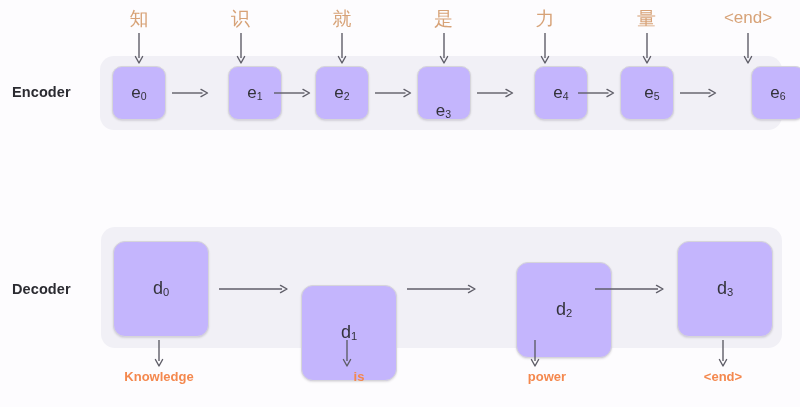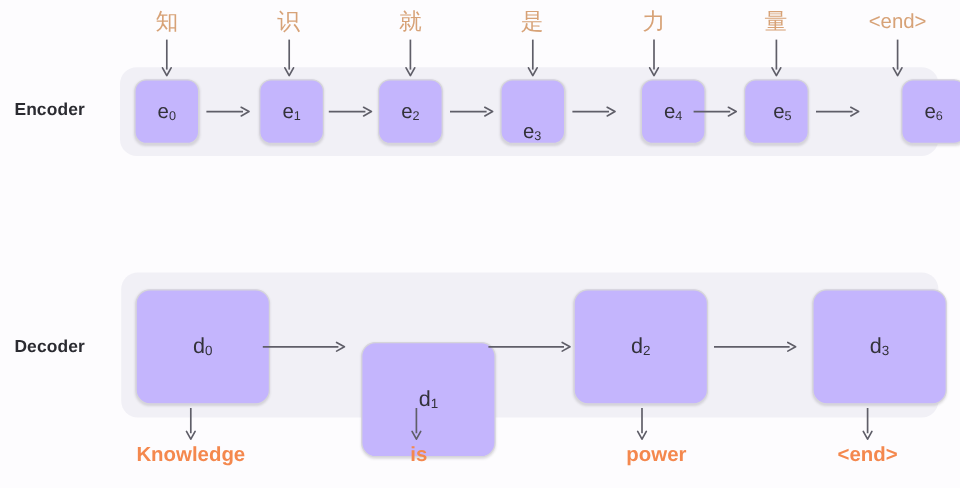--- a/index.html
+++ b/index.html
@@ -73,21 +73,21 @@
     vertical-align: -0.18em;
     letter-spacing: 0;
   }
   .enc-cell {
     top: 66px;
     width: 54px;
     height: 54px;
   }
   .dec-cell {
     top: 241px;
-    width: 112px;
+    width: 96px;
     height: 96px;
     border-radius: 12px;
   }
   .dec-cell .cell-label { font-size: 18px; }
 
   
   .in-token {
     position: absolute;
     top: 8px;
     width: 120px;
@@ -100,21 +100,21 @@
   }
   .in-token.latin { font-size: 17px; }
 
   
   .out-token {
     position: absolute;
     top: 369px;
     width: 200px;
     margin-left: -100px;
     text-align: center;
-    font-size: 17px;
+    font-size: 13px;
     font-weight: bold;
     color: #f4884e;
     line-height: 1.2;
     white-space: nowrap;
   }
 
   
   .arrow-svg {
     position: absolute;
     overflow: visible;
@@ -153,21 +153,21 @@
       </div>
       <svg class="arrow-svg" width="35.5" height="14" viewBox="0 0 35.5 14" style="left: 172px; top: 86px;">
         <line class="arrow-line" x1="0" y1="7" x2="30.5" y2="7"></line>
         <polyline class="arrow-head" points="29,3.4 35.5,7 29,10.6"></polyline>
       </svg>
       <div class="in-token" style="left: 240.5px;">识</div>
       <svg class="arrow-svg" width="14" height="30" viewBox="0 0 14 30" style="left: 233.5px; top: 33px;">
         <line class="arrow-line" x1="7" y1="0" x2="7" y2="25"></line>
         <polyline class="arrow-head" points="3.4,23.5 7,30 10.6,23.5"></polyline>
       </svg>
-      <div class="cell enc-cell" style="left: 216px;">
+      <div class="cell enc-cell" style="left: 228px;">
         <span class="cell-label">e<sub>1</sub></span>
       </div>
       <svg class="arrow-svg" width="35.5" height="14" viewBox="0 0 35.5 14" style="left: 273.5px; top: 86px;">
         <line class="arrow-line" x1="0" y1="7" x2="30.5" y2="7"></line>
         <polyline class="arrow-head" points="29,3.4 35.5,7 29,10.6"></polyline>
       </svg>
       <div class="in-token" style="left: 342px;">就</div>
       <svg class="arrow-svg" width="14" height="30" viewBox="0 0 14 30" style="left: 335px; top: 33px;">
         <line class="arrow-line" x1="7" y1="0" x2="7" y2="25"></line>
         <polyline class="arrow-head" points="3.4,23.5 7,30 10.6,23.5"></polyline>
@@ -246,22 +246,22 @@
         <span class="cell-label">d<sub>1</sub></span>
       </div>
       <svg class="arrow-svg" width="68" height="14" viewBox="0 0 68 14" style="left: 407px; top: 282px;">
         <line class="arrow-line" x1="0" y1="7" x2="63" y2="7"></line>
         <polyline class="arrow-head" points="61.5,3.4 68,7 61.5,10.6"></polyline>
       </svg>
       <svg class="arrow-svg" width="14" height="26" viewBox="0 0 14 26" style="left: 340px; top: 340px;">
         <line class="arrow-line" x1="7" y1="0" x2="7" y2="21"></line>
         <polyline class="arrow-head" points="3.4,19.5 7,26 10.6,19.5"></polyline>
       </svg>
-      <div class="out-token" style="left: 349px;">is</div>
-      <div class="cell dec-cell" style="left: 478px;">
+      <div class="out-token" style="left: 359px;">is</div>
+      <div class="cell dec-cell" style="left: 516px; margin-top: 21px;">
         <span class="cell-label">d<sub>2</sub></span>
       </div>
       <svg class="arrow-svg" width="68" height="14" viewBox="0 0 68 14" style="left: 595px; top: 282px;">
         <line class="arrow-line" x1="0" y1="7" x2="63" y2="7"></line>
         <polyline class="arrow-head" points="61.5,3.4 68,7 61.5,10.6"></polyline>
       </svg>
       <svg class="arrow-svg" width="14" height="26" viewBox="0 0 14 26" style="left: 528px; top: 340px;">
         <line class="arrow-line" x1="7" y1="0" x2="7" y2="21"></line>
         <polyline class="arrow-head" points="3.4,19.5 7,26 10.6,19.5"></polyline>
       </svg>

